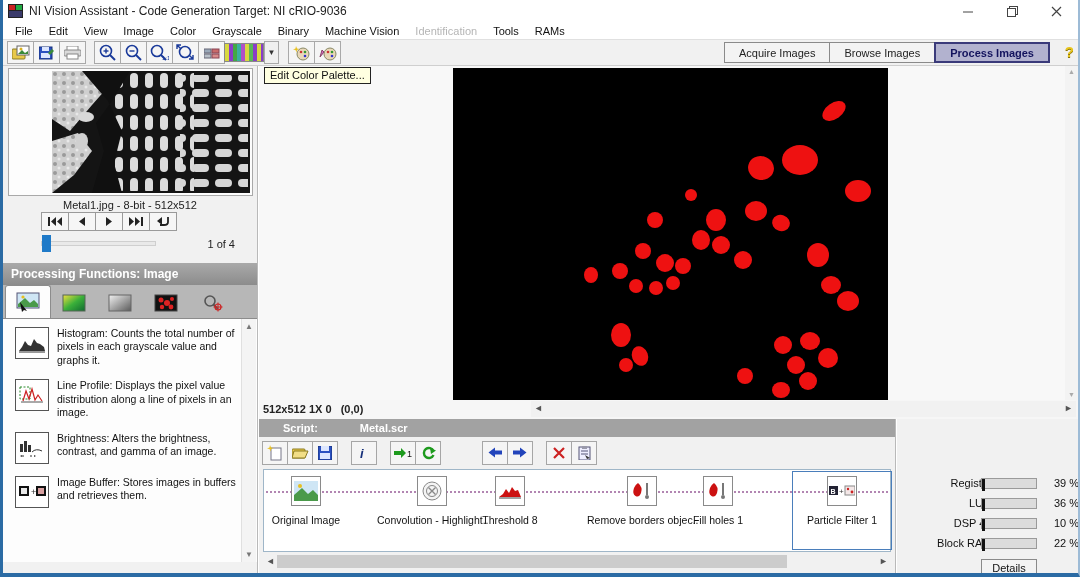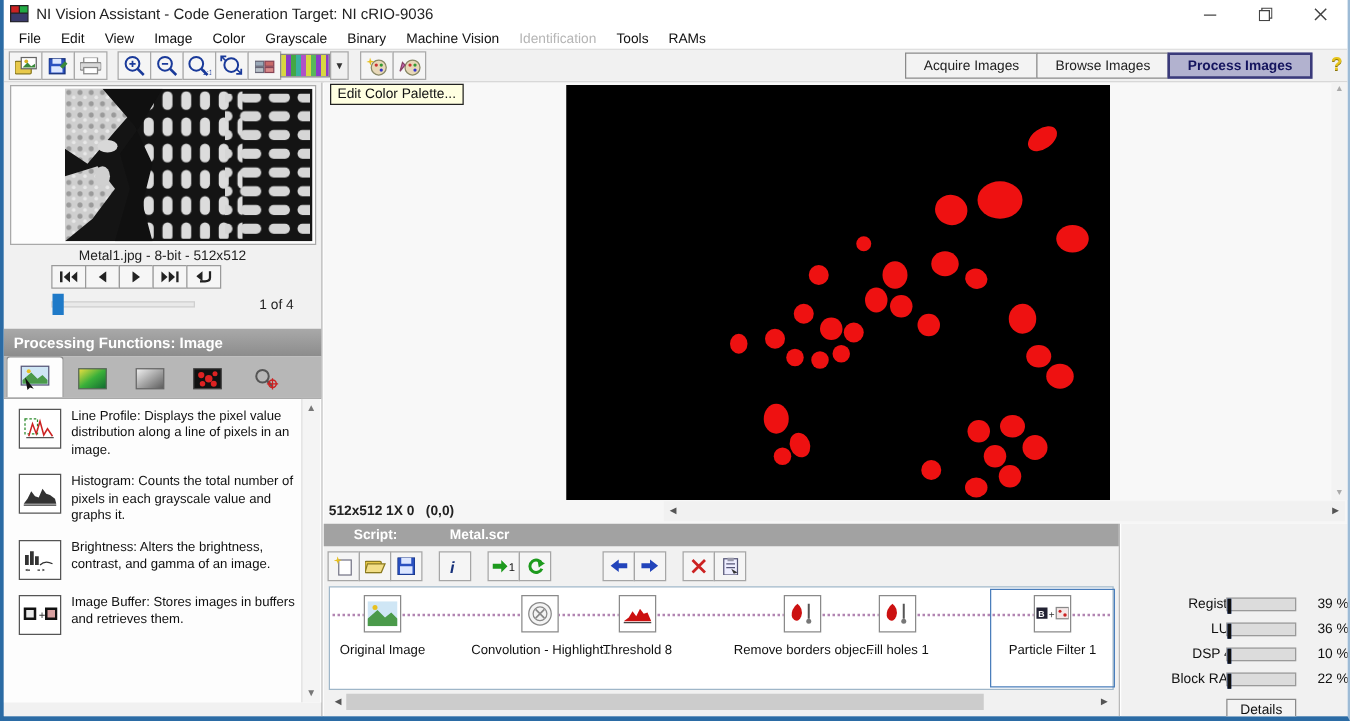--- a/index.html
+++ b/index.html
@@ -358,35 +358,35 @@
             <line x1="18" y1="9.5" x2="18" y2="18.5" stroke="#c22"></line>
             <line x1="13.5" y1="14" x2="22.5" y2="14" stroke="#c22"></line>
           </svg>
         </span>
     </div>
 
     <div class="fn-list">
       <div class="fn-item">
         <span class="fn-icon">
             <svg width="28" height="24">
+              <path d="M1 20 L4 16 L7 10 L10 14 L13 15 L16 8 L19 12 L22 13 L26 16 L27 20 Z" fill="#333"></path>
+              <line x1="1" y1="21" x2="27" y2="21" stroke="#333"></line>
+            </svg>
+          </span>
+        <span class="fn-text">Histogram:  Counts the total number of pixels in each grayscale value and graphs it.</span>
+      </div>
+      <div class="fn-item">
+        <span class="fn-icon">
+            <svg width="28" height="24">
               <rect x="2" y="4" width="10" height="12" fill="none" stroke="#2a8a2a" stroke-dasharray="2 1.5"></rect>
               <path d="M5 18 L8 8 L11 16 L14 6 L17 17 L20 12 L24 18" fill="none" stroke="#c22" stroke-width="1.2"></path>
               <line x1="3" y1="19" x2="25" y2="19" stroke="#555"></line>
             </svg>
           </span>
         <span class="fn-text">Line Profile:  Displays the pixel value distribution along a line of pixels in an image.</span>
-      </div>
-      <div class="fn-item">
-        <span class="fn-icon">
-            <svg width="28" height="24">
-              <path d="M1 20 L4 16 L7 10 L10 14 L13 15 L16 8 L19 12 L22 13 L26 16 L27 20 Z" fill="#333"></path>
-              <line x1="1" y1="21" x2="27" y2="21" stroke="#333"></line>
-            </svg>
-          </span>
-        <span class="fn-text">Histogram:  Counts the total number of pixels in each grayscale value and graphs it.</span>
       </div>
       <div class="fn-item">
         <span class="fn-icon">
             <svg width="28" height="24">
               <rect x="2" y="8" width="3" height="8" fill="#333"></rect>
               <rect x="6" y="5" width="3" height="11" fill="#333"></rect>
               <rect x="10" y="9" width="3" height="7" fill="#333"></rect>
               <path d="M14 16 Q18 12 24 15" fill="none" stroke="#333"></path>
               <path d="M4 20 L8 20 M12 20 L16 20" stroke="#333" stroke-dasharray="2 2"></path>
               <path d="M2 20 L4 19 L4 21 Z" fill="#333"></path>

